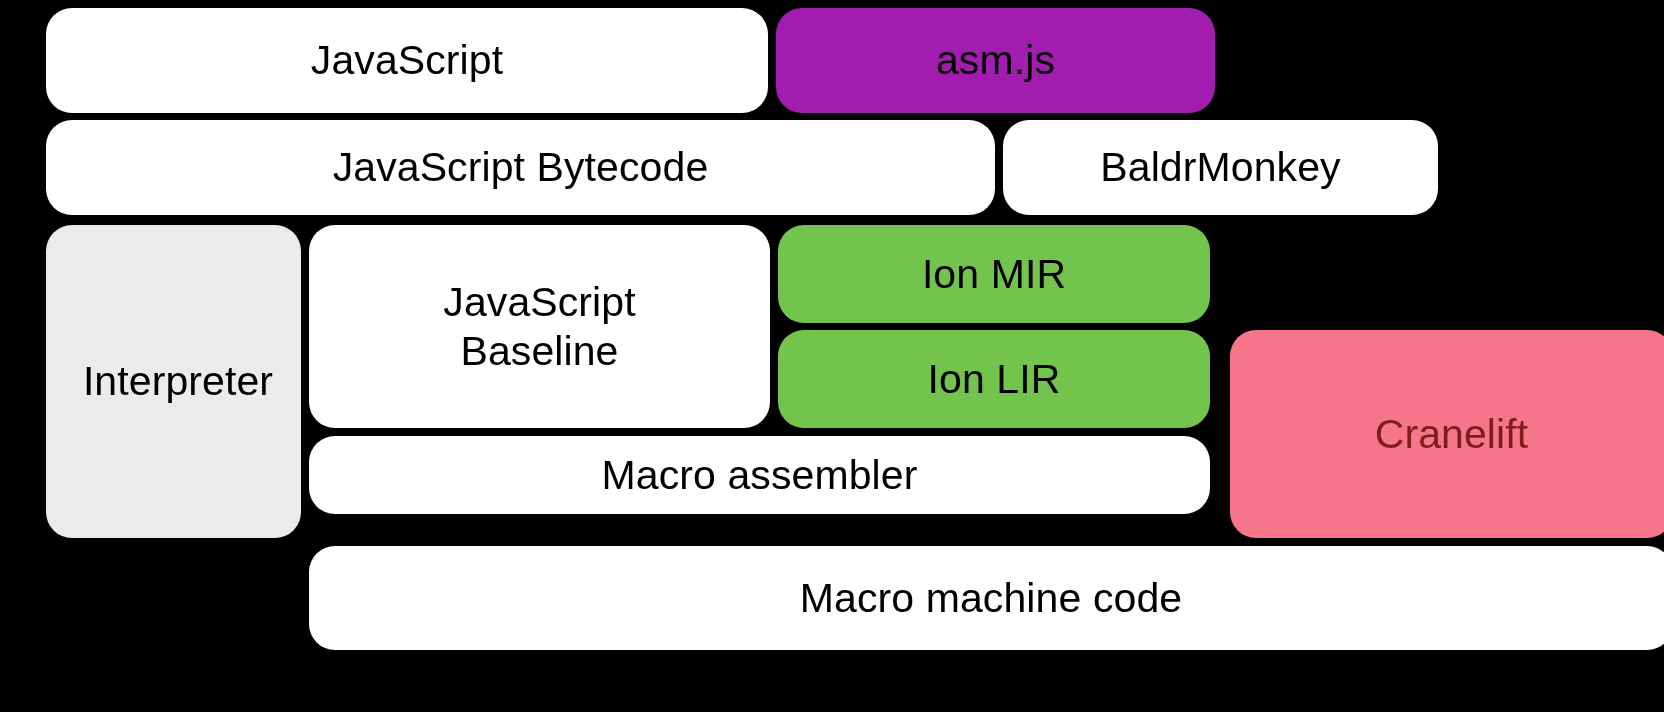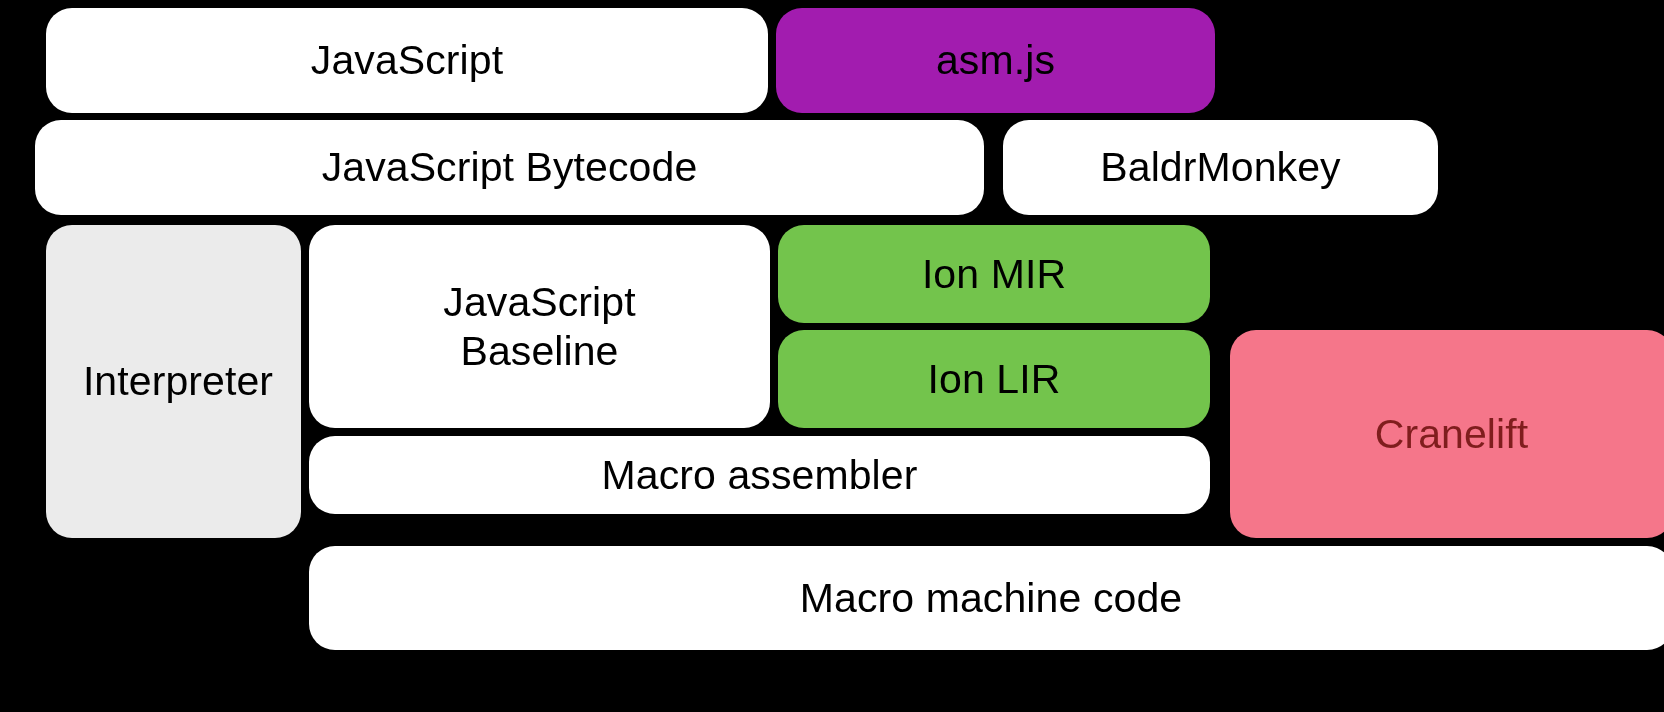--- a/index.html
+++ b/index.html
@@ -36,21 +36,21 @@
   .fill-grey  { background: #ebebeb; }
   .fill-green { background: #73c44c; }
   .fill-pink  { background: #f5768a; }
 </style>
 </head>
 <body>
 
 <div id="canvas" style="background: rgb(0, 0, 0);">
     <div class="node fill-white" style="left: 18px; top: 8px; width: 722px; height: 105px; background: rgb(255, 255, 255); color: rgb(0, 0, 0);"><span>JavaScript</span></div>
     <div class="node fill-white" style="left: 748px; top: 8px; width: 439px; height: 105px; background: #a21caf; color: rgb(0, 0, 0);"><span>asm.js</span></div>
-    <div class="node fill-white" style="left: 7px; top: 120px; width: 949px; height: 95px; background: rgb(255, 255, 255); color: rgb(0, 0, 0);"><span>JavaScript Bytecode</span></div>
+    <div class="node fill-white" style="left: 18px; top: 120px; width: 949px; height: 95px; background: rgb(255, 255, 255); color: rgb(0, 0, 0);"><span>JavaScript Bytecode</span></div>
     <div class="node fill-white" style="left: 975px; top: 120px; width: 435px; height: 95px; background: rgb(255, 255, 255); color: rgb(0, 0, 0);"><span>BaldrMonkey</span></div>
     <div class="node fill-grey" style="left: 18px; top: 225px; width: 255px; height: 313px; background: rgb(235, 235, 235); color: rgb(0, 0, 0); padding-left: 15px;"><span>Interpreter</span></div>
     <div class="node fill-white" style="left: 281px; top: 225px; width: 461px; height: 203px; background: rgb(255, 255, 255); color: rgb(0, 0, 0);"><span>JavaScript
 Baseline</span></div>
     <div class="node fill-green" style="left: 750px; top: 225px; width: 432px; height: 98px; background: rgb(115, 196, 76); color: rgb(0, 0, 0);"><span>Ion MIR</span></div>
     <div class="node fill-green" style="left: 750px; top: 330px; width: 432px; height: 98px; background: rgb(115, 196, 76); color: rgb(0, 0, 0); border-radius: 26px;"><span>Ion LIR</span></div>
     <div class="node fill-pink" style="left: 1202px; top: 330px; width: 443px; height: 208px; background: rgb(245, 118, 138); color: #7f1d1d;"><span>Cranelift</span></div>
     <div class="node fill-white" style="left: 281px; top: 436px; width: 901px; height: 78px; background: rgb(255, 255, 255); color: rgb(0, 0, 0);"><span>Macro assembler</span></div>
     <div class="node fill-white" style="left: 281px; top: 546px; width: 1364px; height: 104px; background: rgb(255, 255, 255); color: rgb(0, 0, 0);"><span>Macro machine code</span></div>
   </div>

